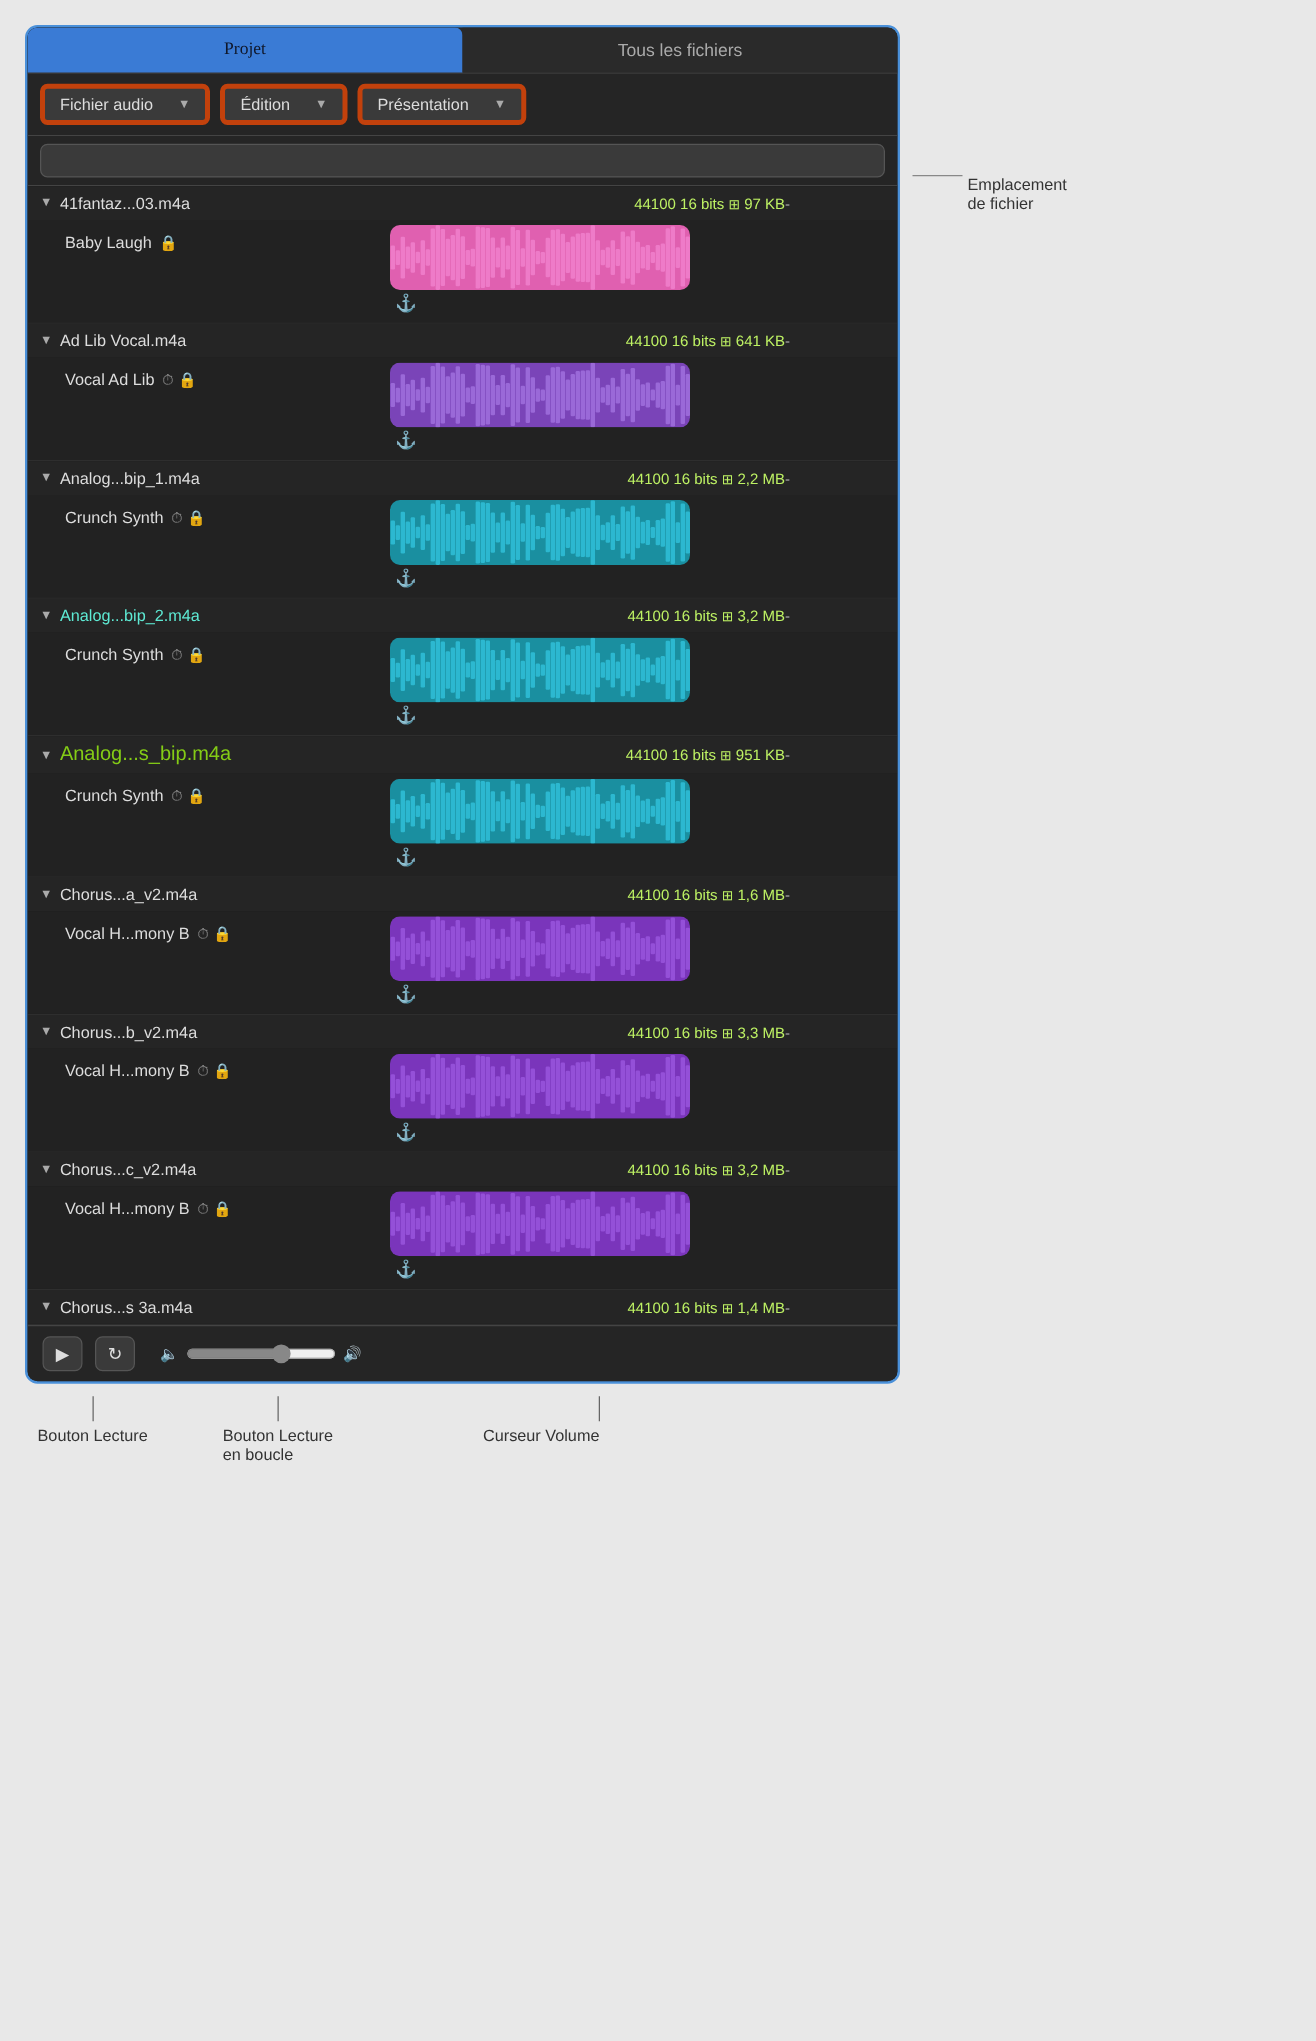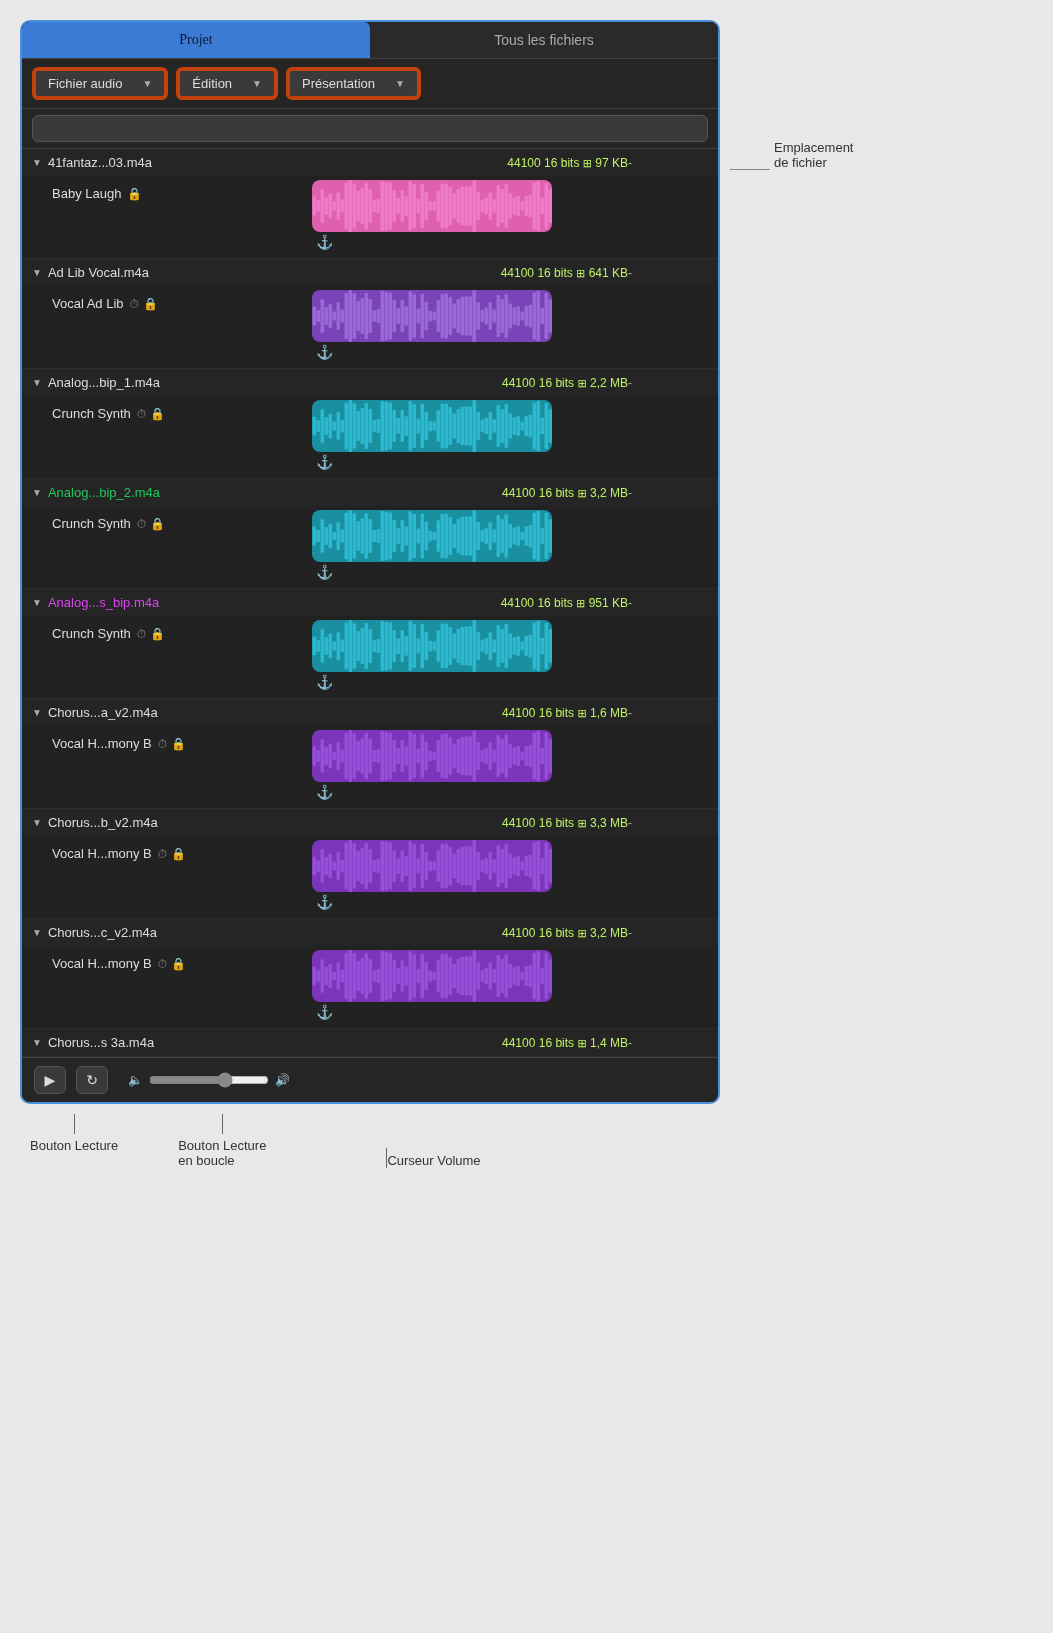--- a/index.html
+++ b/index.html
@@ -519,21 +519,21 @@
                     <rect x="236.5" y="9.2" width="3.5" height="33.6" rx="1" fill="#30c0d8" opacity="0.85"></rect>
   </svg></div>
                 <div class="anchor-icon">⚓</div>
               </div>
             </div>
           </div>
           <div class="file-group">
             <div class="parent-row">
               <div class="parent-name">
                 <span class="triangle">▼</span>
-    <span style="color:#22c55e;font-size:13px;">Analog...bip_2.m4a</span>
+    <span style="color:#5eead4;font-size:13px;">Analog...bip_2.m4a</span>
               </div>
               <div class="parent-info">
                 <span>44100 16 bits <span style="font-size:11px;">⊞</span> 3,2 MB</span>
               </div>
               <div class="parent-bpm">-</div>
             </div>
             <div class="child-row">
               <div class="child-name-col">
                 <span class="child-name">Crunch Synth</span>
       <div class="child-icons">
@@ -606,21 +606,21 @@
                     <rect x="236.5" y="9.2" width="3.5" height="33.6" rx="1" fill="#30c0d8" opacity="0.85"></rect>
   </svg></div>
                 <div class="anchor-icon">⚓</div>
               </div>
             </div>
           </div>
           <div class="file-group">
             <div class="parent-row">
               <div class="parent-name">
                 <span class="triangle">▼</span>
-    <span style="color:#d946ef;font-size:13px;">Analog...s_bip.m4a</span>
+    <span style="color:#84cc16;font-size:16px;">Analog...s_bip.m4a</span>
               </div>
               <div class="parent-info">
                 <span>44100 16 bits <span style="font-size:11px;">⊞</span> 951 KB</span>
               </div>
               <div class="parent-bpm">-</div>
             </div>
             <div class="child-row">
               <div class="child-name-col">
                 <span class="child-name">Crunch Synth</span>
       <div class="child-icons">
@@ -989,25 +989,25 @@
     <div style="display:flex; gap:60px; padding-top:10px; padding-left:10px;">
       <div style="display:flex;flex-direction:column;align-items:center;">
         <div style="width:1px;height:20px;background:#666;"></div>
         <div style="color:#333;font-size:13px;margin-top:4px;">Bouton Lecture</div>
       </div>
       <div style="display:flex;flex-direction:column;align-items:center;">
         <div style="width:1px;height:20px;background:#666;"></div>
         <div style="color:#333;font-size:13px;margin-top:4px;white-space:pre-line;">Bouton Lecture
 en boucle</div>
       </div>
-      <div style="display:flex;flex-direction:row;align-items:flex-end;margin-left:60px;">
+      <div style="display:flex;flex-direction:column;align-items:flex-end;margin-left:60px;">
         <div style="width:1px;height:20px;background:#666;"></div>
         <div style="color:#333;font-size:13px;margin-top:4px;">Curseur Volume</div>
       </div>
     </div>
   </div>
 
-  <div style="margin-left:10px; margin-top:120px; display:flex; align-items:flex-end; gap:4px;">
+  <div style="margin-left:10px; margin-top:120px; display:flex; align-items:flex-start; gap:4px;">
     <div style="width:40px;height:1px;background:#888;"></div>
     <div style="color:#333;font-size:13px;white-space:pre-line;">Emplacement
 de fichier</div>
   </div>
 </div>
 
 </body></html>

